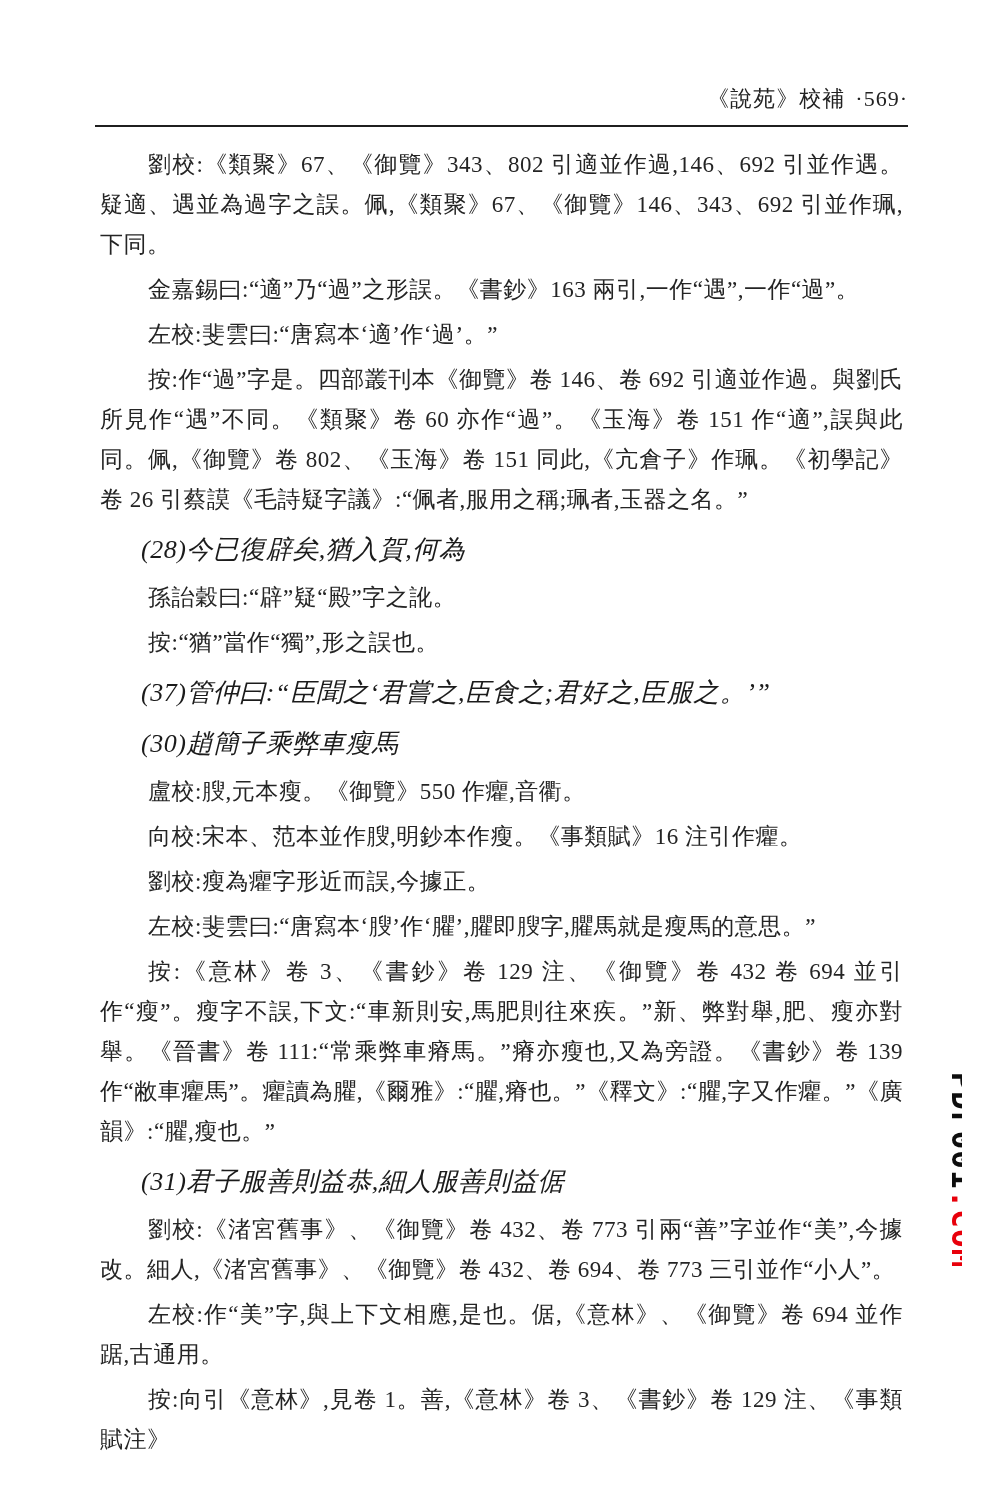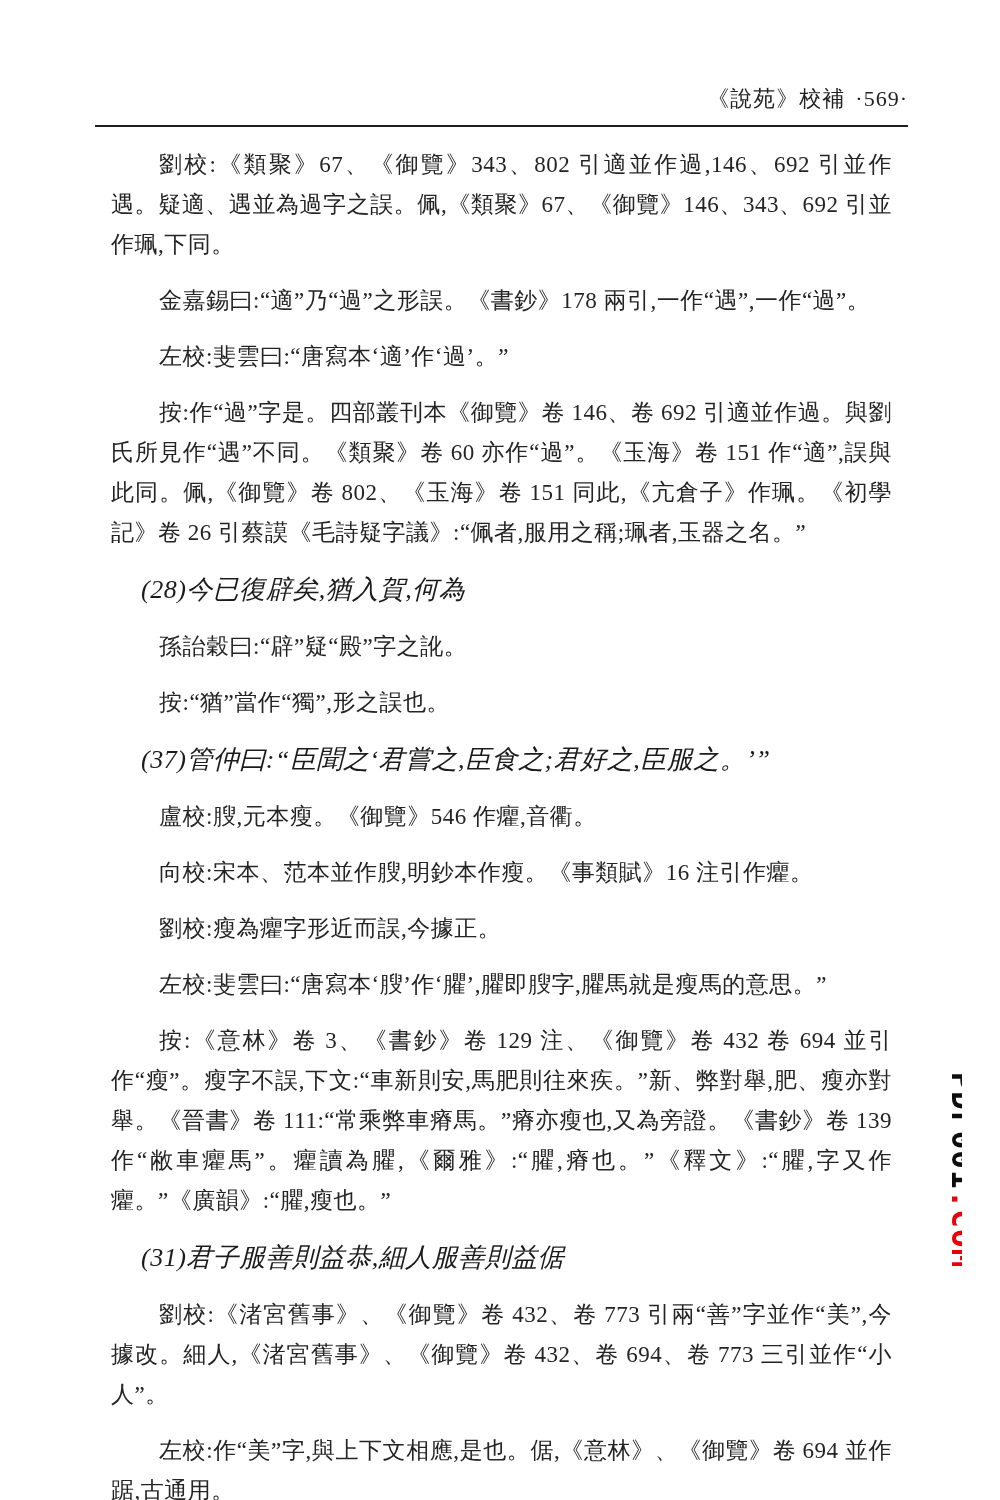--- a/index.html
+++ b/index.html
@@ -32,21 +32,21 @@
   .running-head .spacer { display: inline-block; width: 10px; }
   .head-rule {
     border: none;
     border-top: 2px solid #1f1f1f;
     margin: 11px 0 0 0;
   }
   .body-text {
     margin-top: 18px;
   }
   .para {
-    margin: 16px;
+    margin: 5px;
     font-size: 23px;
     line-height: 40px;
     text-align: justify;
     text-indent: 48px;
     letter-spacing: 0.5px;
     color: #242424;
   }
   .para.flush-last { text-align-last: left; }
   .heading {
     font-size: 26px;
@@ -83,31 +83,32 @@
   <div class="content">
 
     <div class="running-head">
       <span>《說苑》校補</span><span class="spacer"></span><span>·569·</span>
     </div>
 
     <hr class="head-rule">
 
     <div class="body-text">
       <p class="para">劉校:《類聚》67、《御覽》343、802 引適並作過,146、692 引並作遇。疑適、遇並為過字之誤。佩,《類聚》67、《御覽》146、343、692 引並作珮,下同。</p>
-      <p class="para">金嘉錫曰:“適”乃“過”之形誤。《書鈔》178 兩引,一作“遇”,一作“過”。</p>
+      <p class="para">金嘉錫曰:“適”乃“過”之形誤。《書鈔》163 兩引,一作“遇”,一作“過”。</p>
       <p class="para">左校:斐雲曰:“唐寫本‘適’作‘過’。”</p>
       <p class="para">按:作“過”字是。四部叢刊本《御覽》卷 146、卷 692 引適並作過。與劉氏所見作“遇”不同。《類聚》卷 60 亦作“過”。《玉海》卷 151 作“適”,誤與此同。佩,《御覽》卷 802、《玉海》卷 151 同此,《亢倉子》作珮。《初學記》卷 26 引蔡謨《毛詩疑字議》:“佩者,服用之稱;珮者,玉器之名。”</p>
 
       <p class="para heading">(28)今已復辟矣,猶入賀,何為</p>
       <p class="para">孫詒穀曰:“辟”疑“殿”字之訛。</p>
       <p class="para">按:“猶”當作“獨”,形之誤也。</p>
 
       <p class="para heading">(37)管仲曰:“臣聞之‘君嘗之,臣食之;君好之,臣服之。’”</p>
 
-      <p class="para">盧校:膄,元本瘦。《御覽》546 作癯,音衢。</p>
+      <p class="para heading">(30)趙簡子乘弊車瘦馬</p>
+      <p class="para">盧校:膄,元本瘦。《御覽》550 作癯,音衢。</p>
       <p class="para">向校:宋本、范本並作膄,明鈔本作瘦。《事類賦》16 注引作癯。</p>
       <p class="para">劉校:瘦為癯字形近而誤,今據正。</p>
       <p class="para">左校:斐雲曰:“唐寫本‘膄’作‘臞’,臞即膄字,臞馬就是瘦馬的意思。”</p>
       <p class="para">按:《意林》卷 3、《書鈔》卷 129 注、《御覽》卷 432 卷 694 並引作“瘦”。瘦字不誤,下文:“車新則安,馬肥則往來疾。”新、弊對舉,肥、瘦亦對舉。《晉書》卷 111:“常乘弊車瘠馬。”瘠亦瘦也,又為旁證。《書鈔》卷 139 作“敝車癯馬”。癯讀為臞,《爾雅》:“臞,瘠也。”《釋文》:“臞,字又作癯。”《廣韻》:“臞,瘦也。”</p>
 
       <p class="para heading">(31)君子服善則益恭,細人服善則益倨</p>
       <p class="para">劉校:《渚宮舊事》、《御覽》卷 432、卷 773 引兩“善”字並作“美”,今據改。細人,《渚宮舊事》、《御覽》卷 432、卷 694、卷 773 三引並作“小人”。</p>
       <p class="para">左校:作“美”字,與上下文相應,是也。倨,《意林》、《御覽》卷 694 並作踞,古通用。</p>
       <p class="para flush-last">按:向引《意林》,見卷 1。善,《意林》卷 3、《書鈔》卷 129 注、《事類賦注》</p>
     </div>

